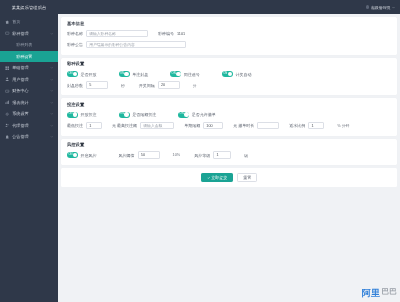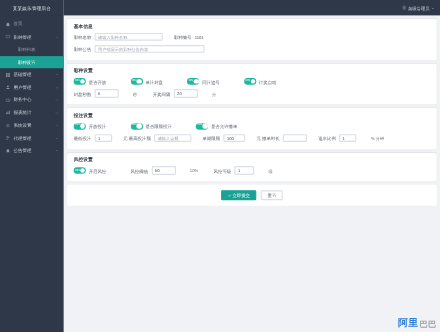--- a/index.html
+++ b/index.html
@@ -159,21 +159,21 @@
     display: flex; align-items: center; justify-content: center;
     font-size: 4px; padding: 0 5px; white-space: nowrap;
     gap: 1.2px;
   }
   .btn-primary { background: #1aa394; color: #fff; border: 0.4px solid #1aa394; }
   .btn-primary svg { width: 3.4px; height: 3.4px; }
   .btn-default { background: #fff; color: #5a616d; border: 0.4px solid #dcdfe6; }
 
   .watermark {
     position: absolute; right: 3px; bottom: 2px;
-    display: flex; align-items: flex-end; gap: 1px;
+    display: flex; gap: 1px;
     font-size: 9px; font-weight: bold; letter-spacing: .3px;
     pointer-events: none;
     margin-top: 21px;
   }
   .wm-blue { color: #2f7fd8; }
   .wm-gray { color: #9aa0a8; font-size: 7.5px; }
 </style>
 </head>
 <body>
 

